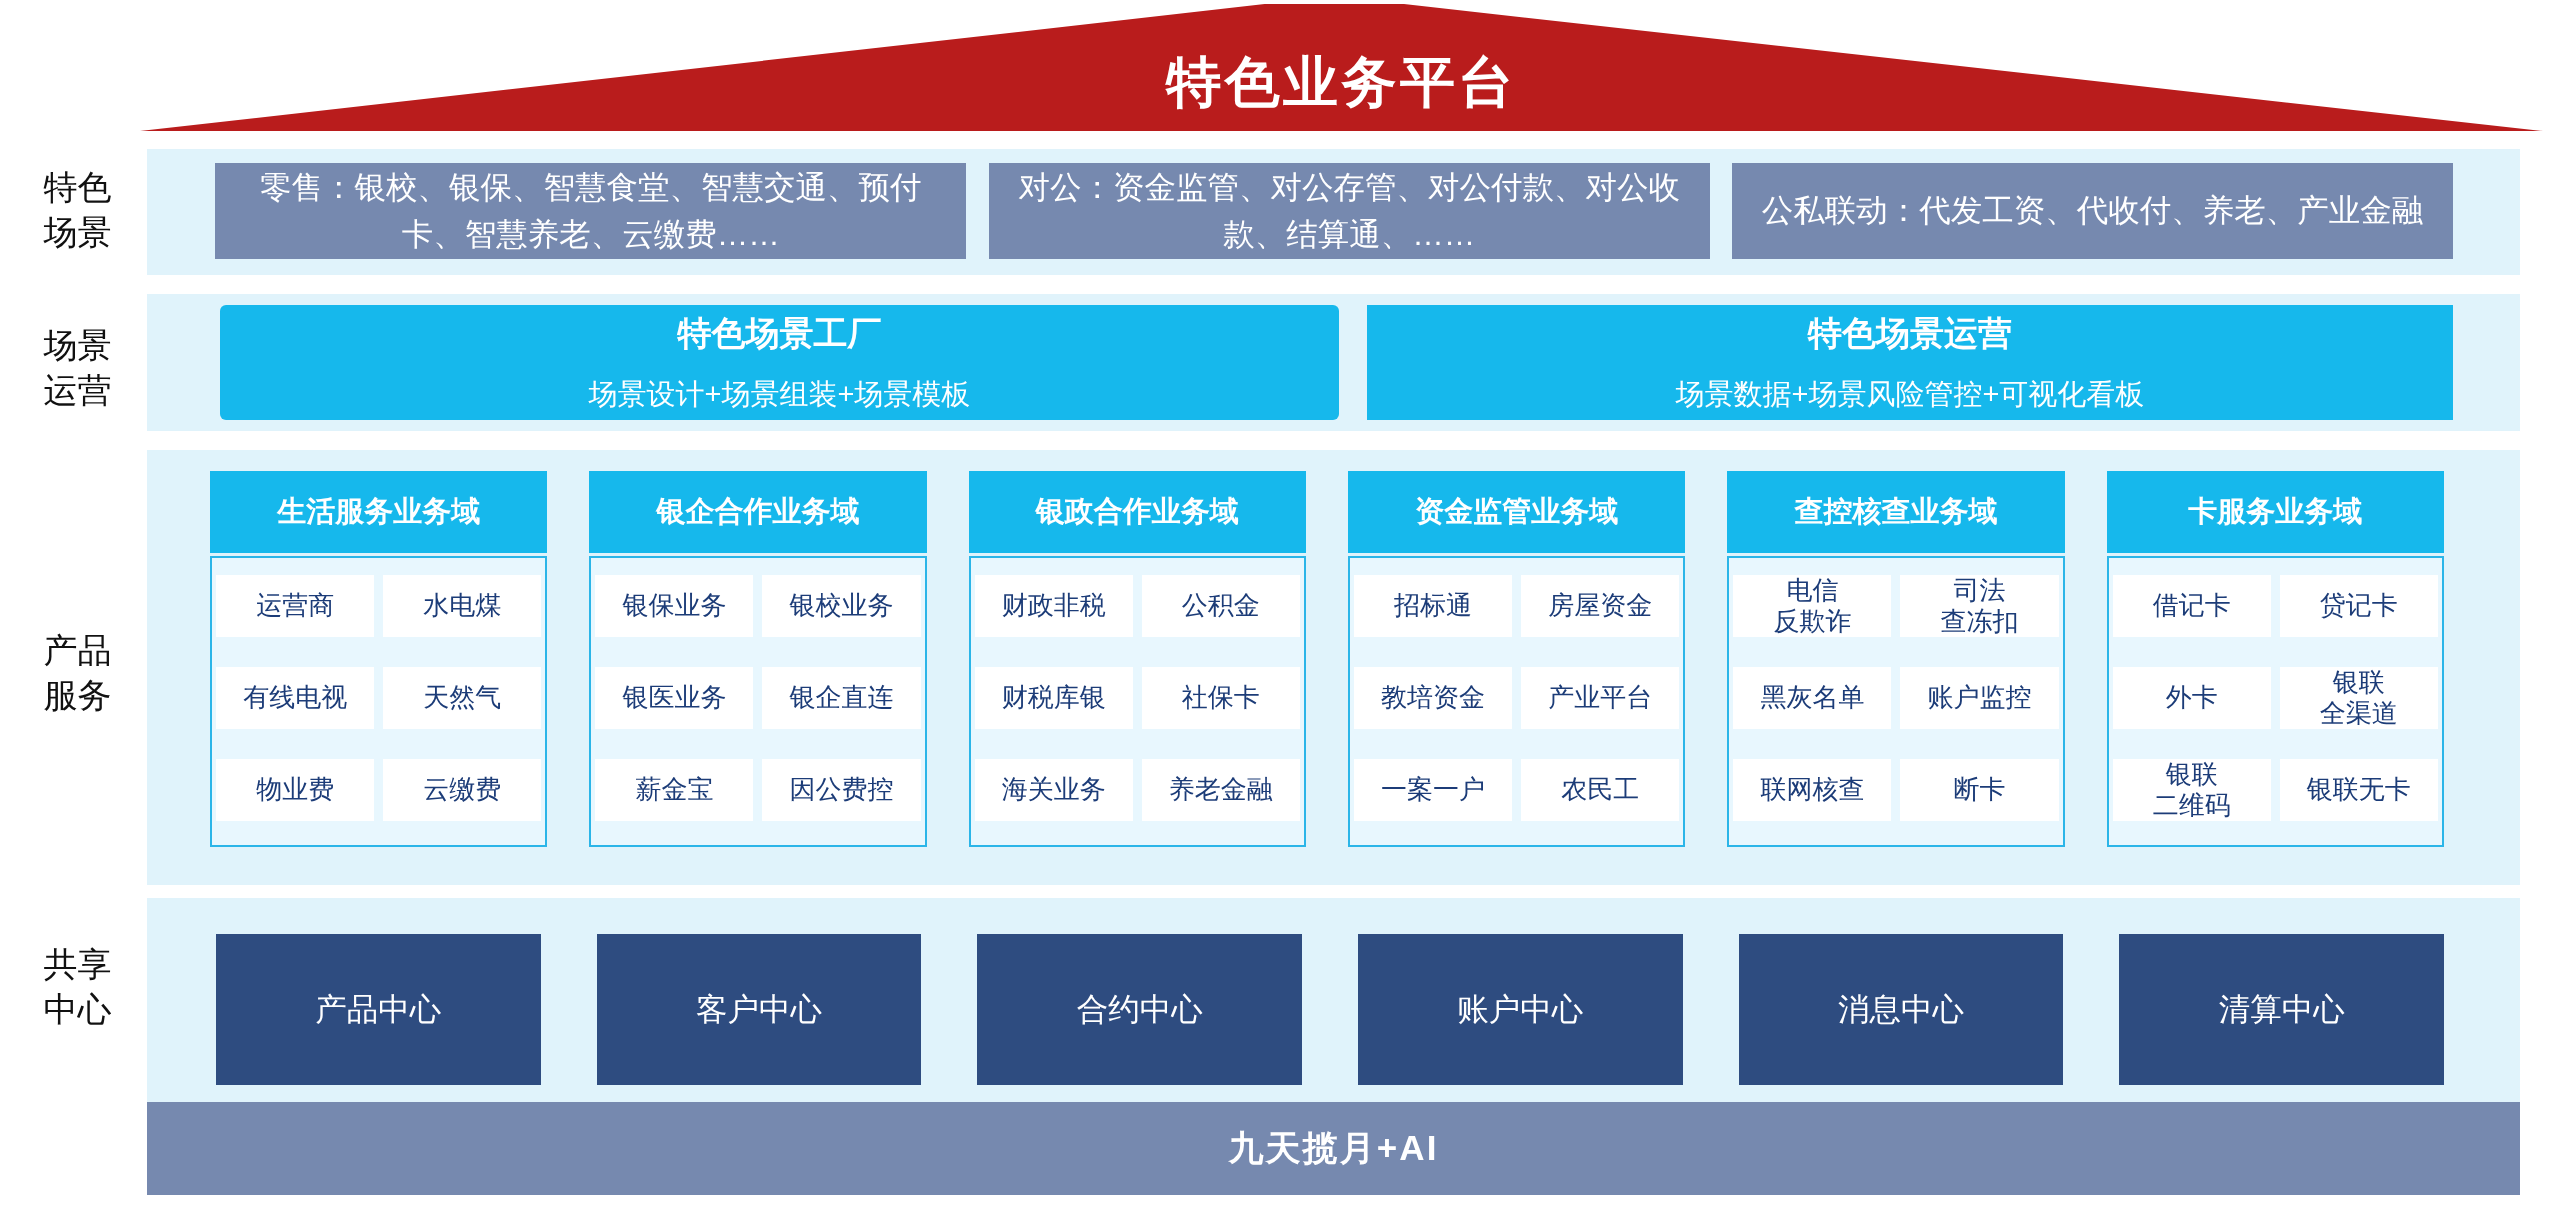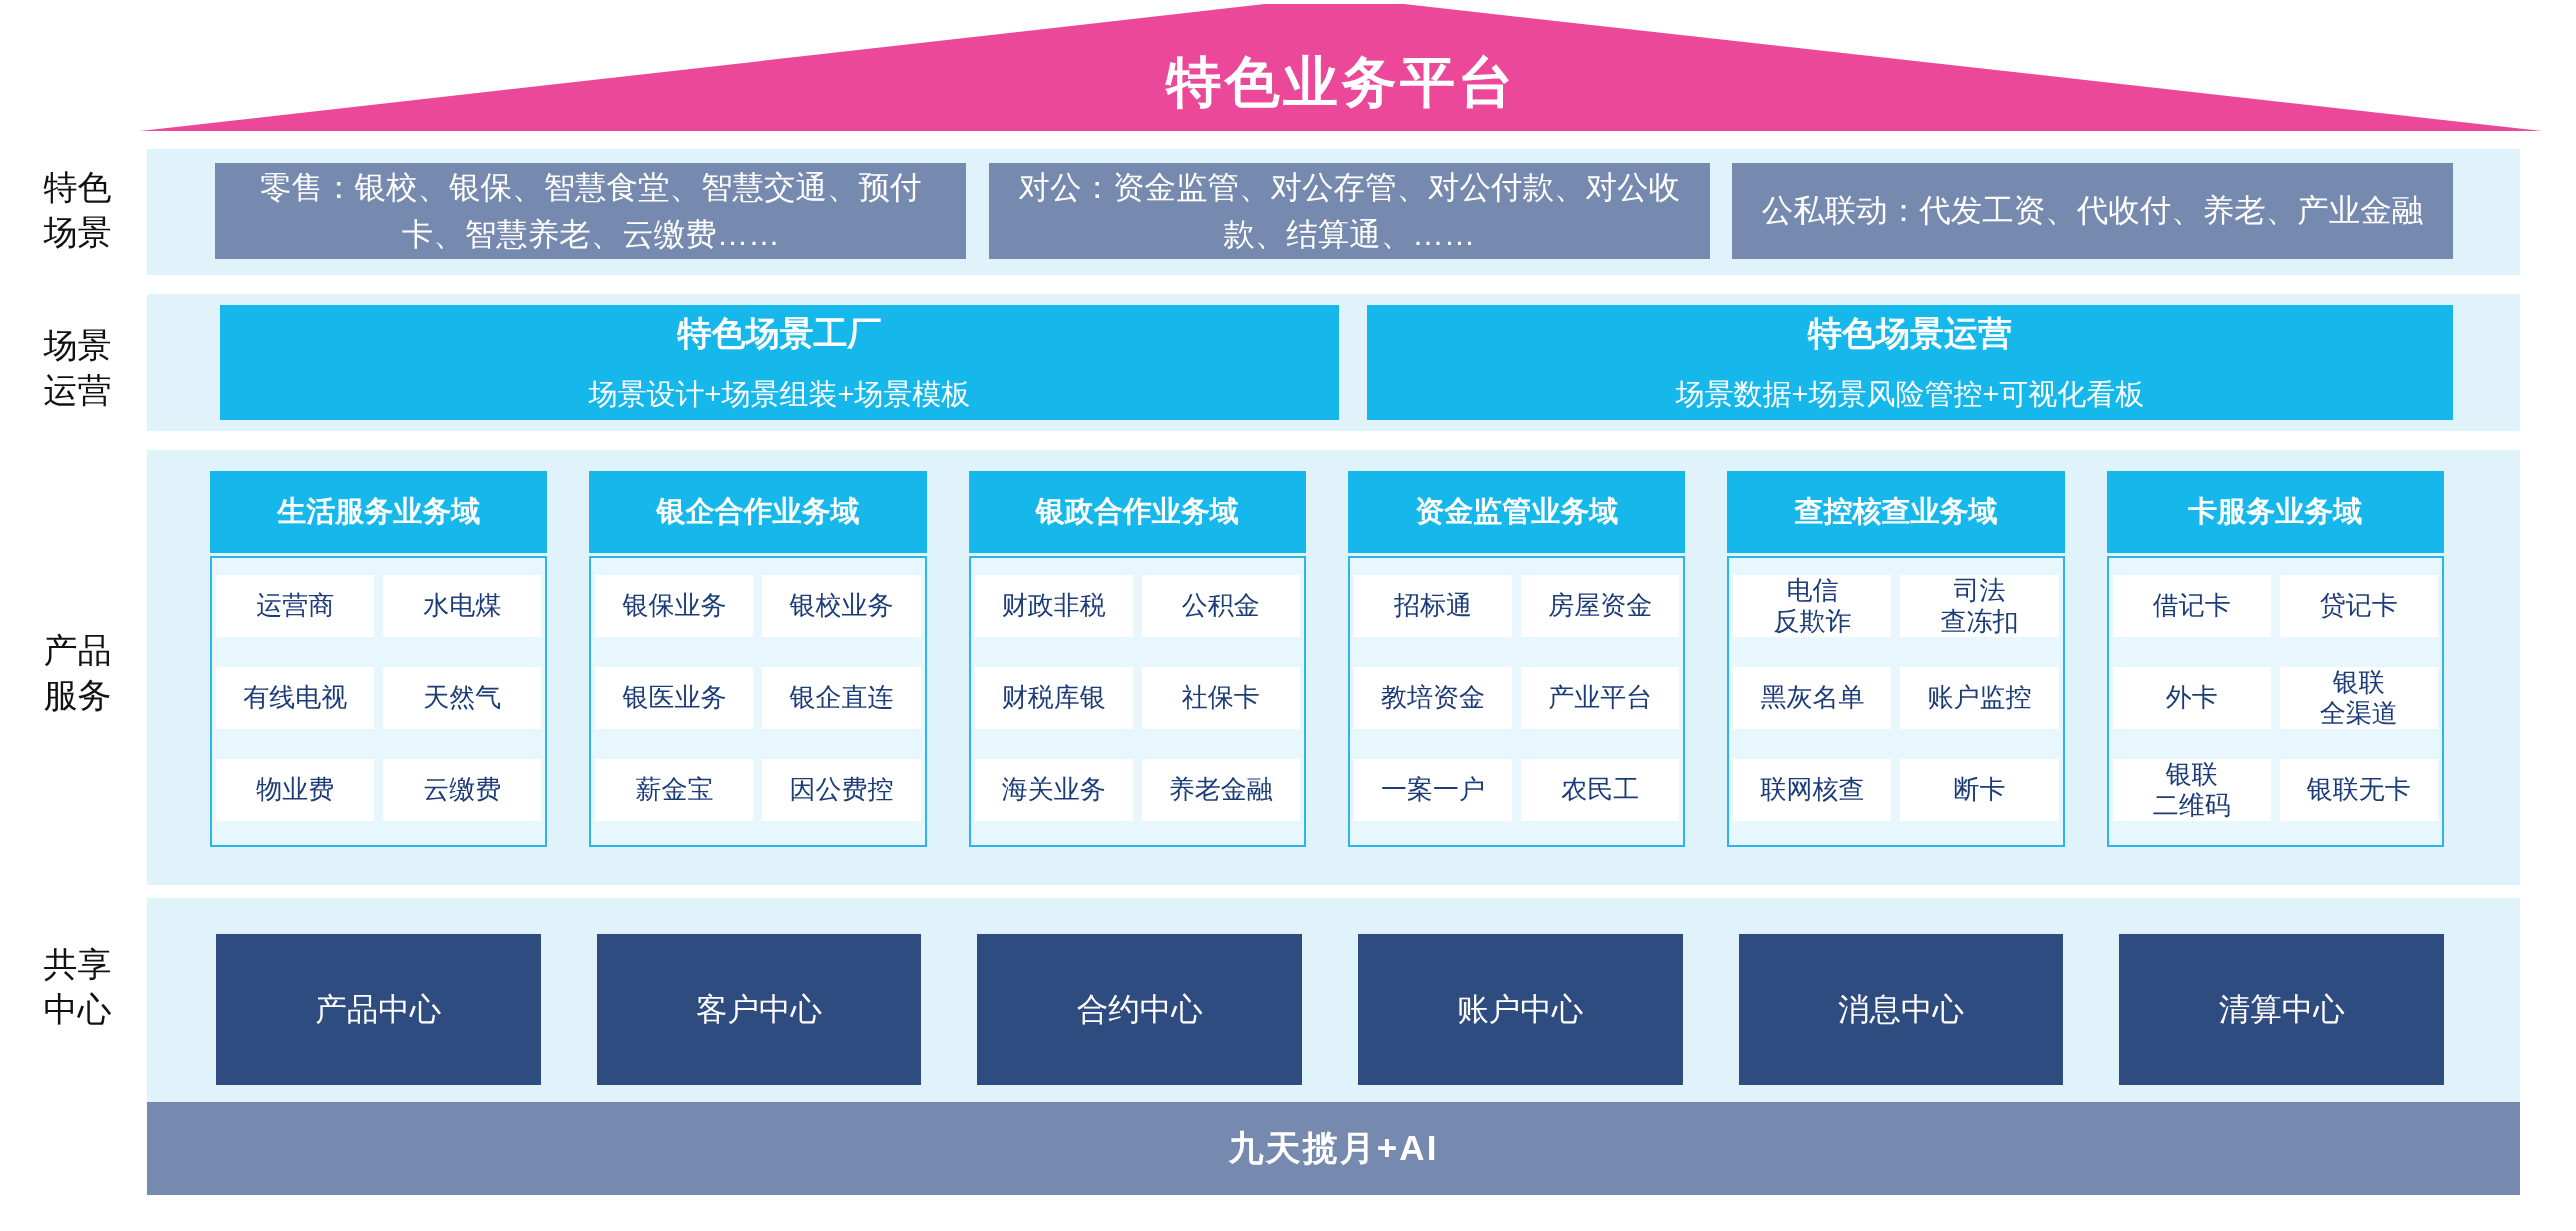--- a/index.html
+++ b/index.html
@@ -10,21 +10,21 @@
     background: #ffffff;
     font-family: "Liberation Sans", sans-serif;
     overflow: hidden;
   }
 
   
   .roof {
     position: absolute;
     left: 140px; top: 4.1px;
     width: 2403px; height: 127px;
-    background: #ec4899;
+    background: #b91c1c;
     clip-path: polygon(0 100%, 46.8% 0, 52.6% 0, 100% 100%);
     display: flex; align-items: center; justify-content: center;
   }
   .roof-title {
     color: #ffffff;
     font-size: 55px;
     font-weight: bold;
     letter-spacing: 3.4px;
     padding-top: 31.5px;
   }
@@ -66,21 +66,21 @@
 
   
   .band-operation { top: 294px; height: 137px; padding: 11px 67px 11px 73px; gap: 28px; }
   .op-box {
     flex: 1;
     background: #16B8EC;
     color: #ffffff;
     display: flex; flex-direction: column; align-items: center; justify-content: center;
     gap: 18px;
   }
-  .op-box.wide { flex: 1.03; }
+  .op-box.wide { flex: 1.03; border-radius: 6px; }
   .op-title { font-size: 34px; font-weight: bold; }
   .op-sub   { font-size: 29px; }
 
   
   .band-products { top: 450px; height: 435px; padding: 21px 76px 37px 63px; gap: 42px; }
   .domain-col { flex: 1; display: flex; flex-direction: column; }
   .domain-header {
     height: 82px;
     background: #16B8EC;
     color: #ffffff;

